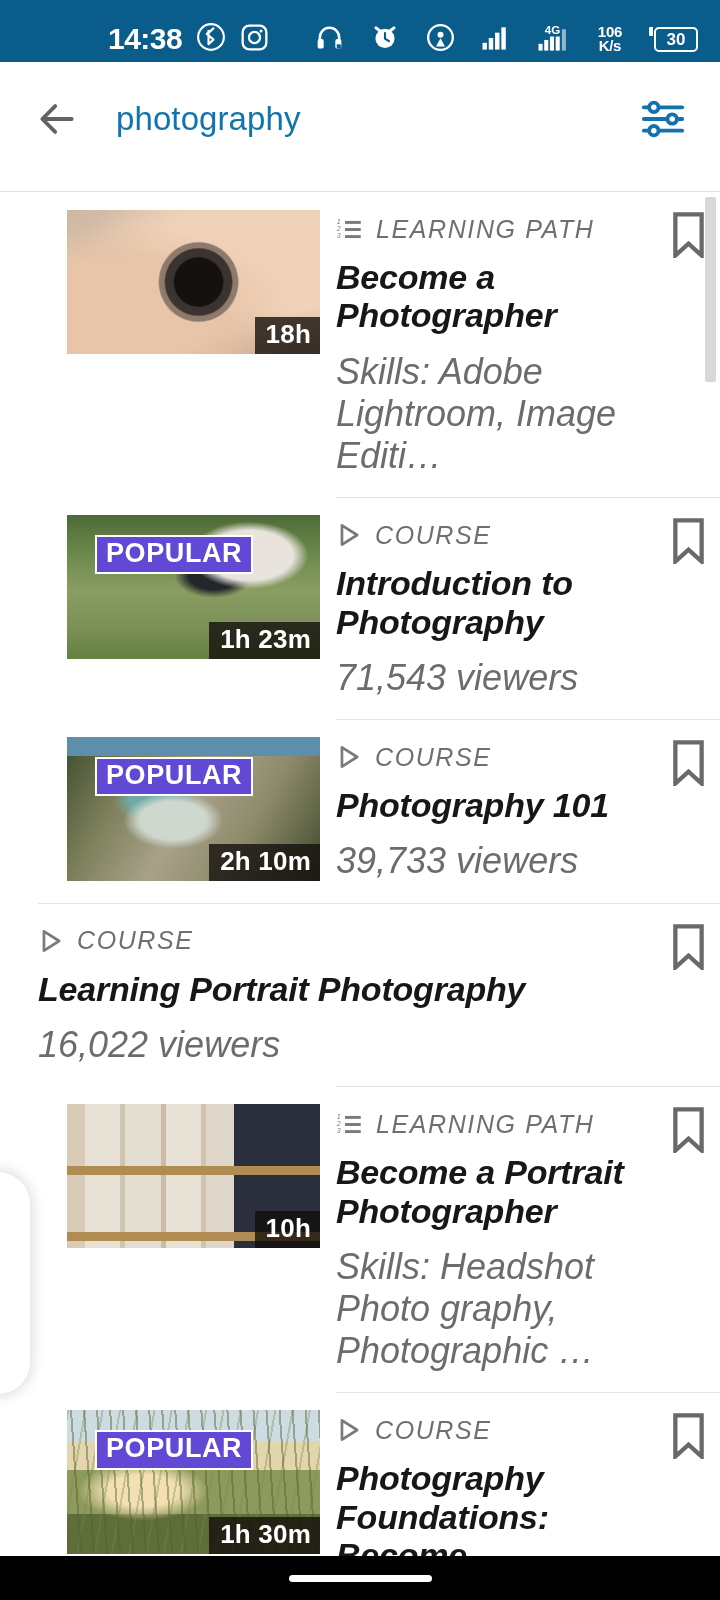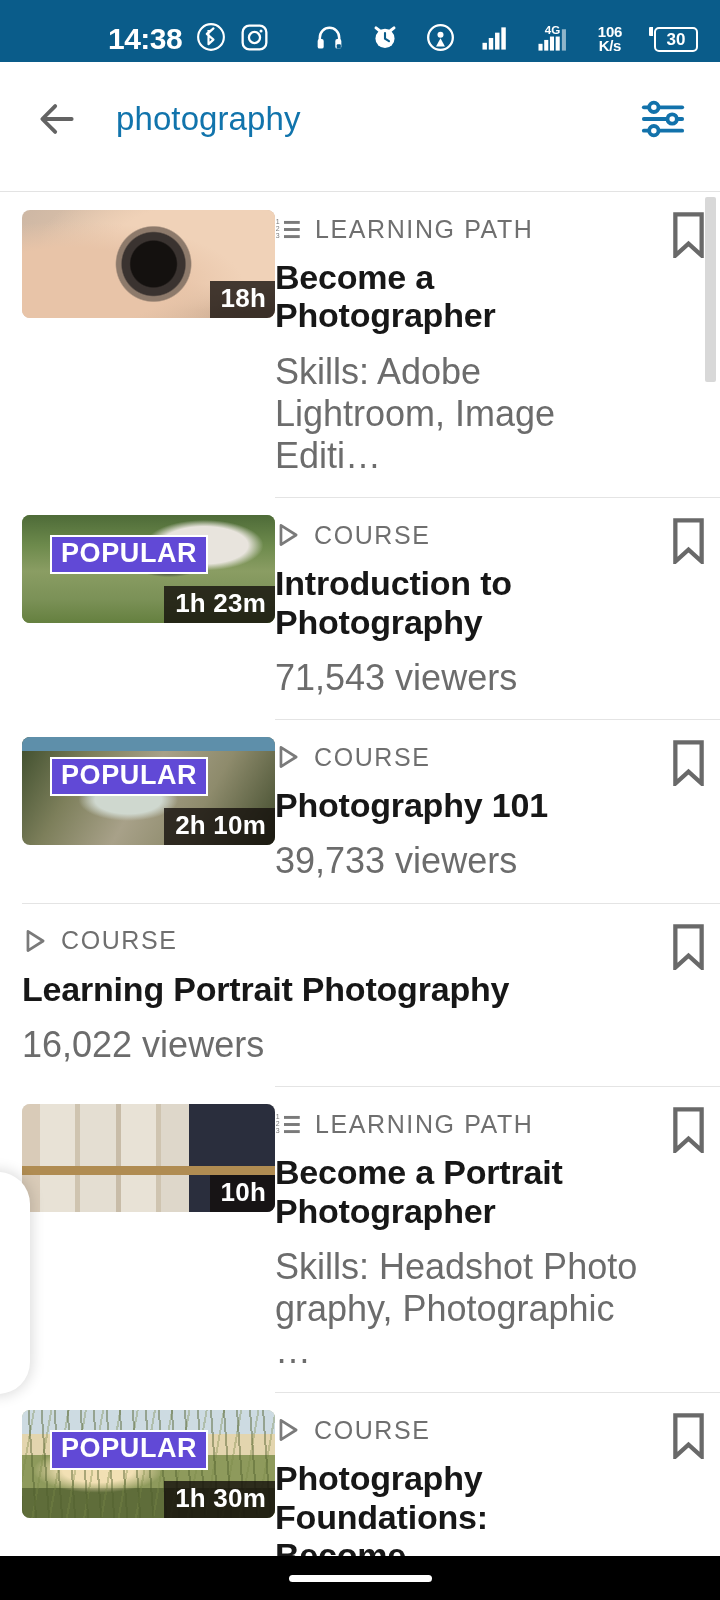--- a/index.html
+++ b/index.html
@@ -69,25 +69,26 @@
     border-top:1.5px solid #e3e3e3;
     overflow:hidden;
   }
   .row{
     position:relative;
     display:flex;
     padding-left:22px;
   }
   .thumbwrap{
     position:relative;
-    width:253px; height:108px;
+    width:253px; height:144px;
     flex:0 0 253px;
-    border-radius:8px;
+    border-radius:0;
     overflow:hidden;
     margin-top:18px;
+    margin-left:45px;
   }
   .thumb{ position:absolute; inset:0; }
   .badge-pop{
     position:absolute; top:20px; left:28px;
     background:#6149d6;
     border:2.5px solid #fff;
     color:#fff;
     font-size:27px; font-weight:bold;
     letter-spacing:0.6px;
     padding:2px 9px 5px 9px;
@@ -97,25 +98,27 @@
     position:absolute; right:0; bottom:0;
     background:rgba(18,13,10,0.78);
     color:#fff;
     font-size:26px; font-weight:bold;
     padding:4px 9px 6px 11px;
     line-height:1.05;
     letter-spacing:0.2px;
   }
   .content{
     flex:1;
+    margin-left:16px;
     padding-top:0;
     border-top:1.5px solid #e4e4e4;
     padding-bottom:20px;
     min-width:0;
     display:flex;
+    font-style:italic;
   }
   .row:first-child .content{ border-top:none; }
   .ctext{ flex:1; min-width:0; padding-top:22px; }
   .kicker{
     display:flex; align-items:center; gap:13px;
     color:#6f6f6f;
     font-size:25px;
     letter-spacing:1.6px;
     height:30px;
   }

